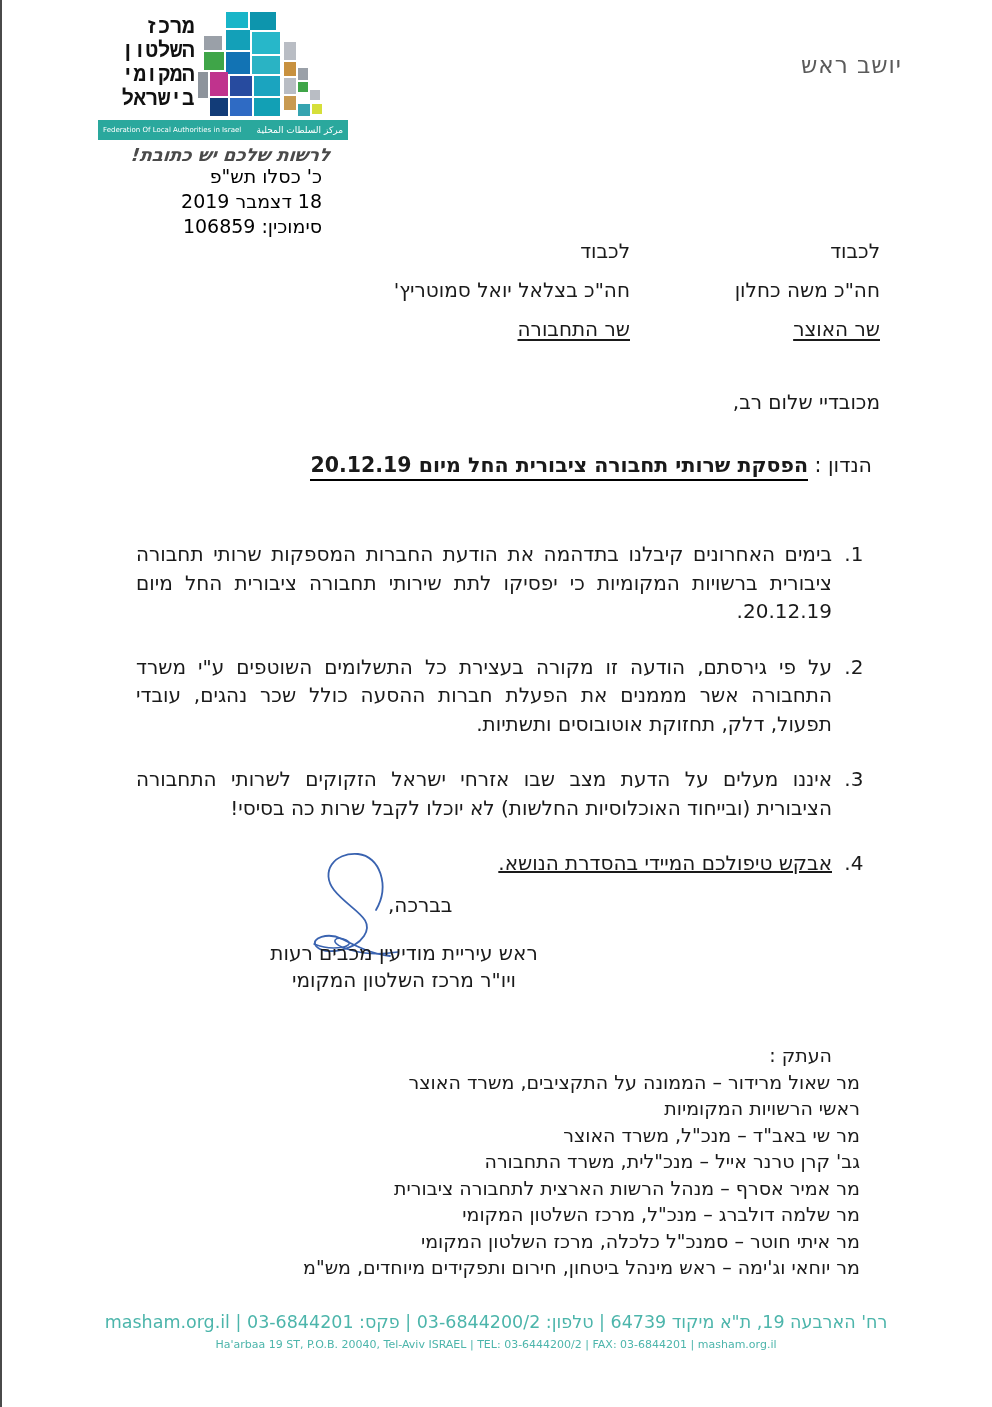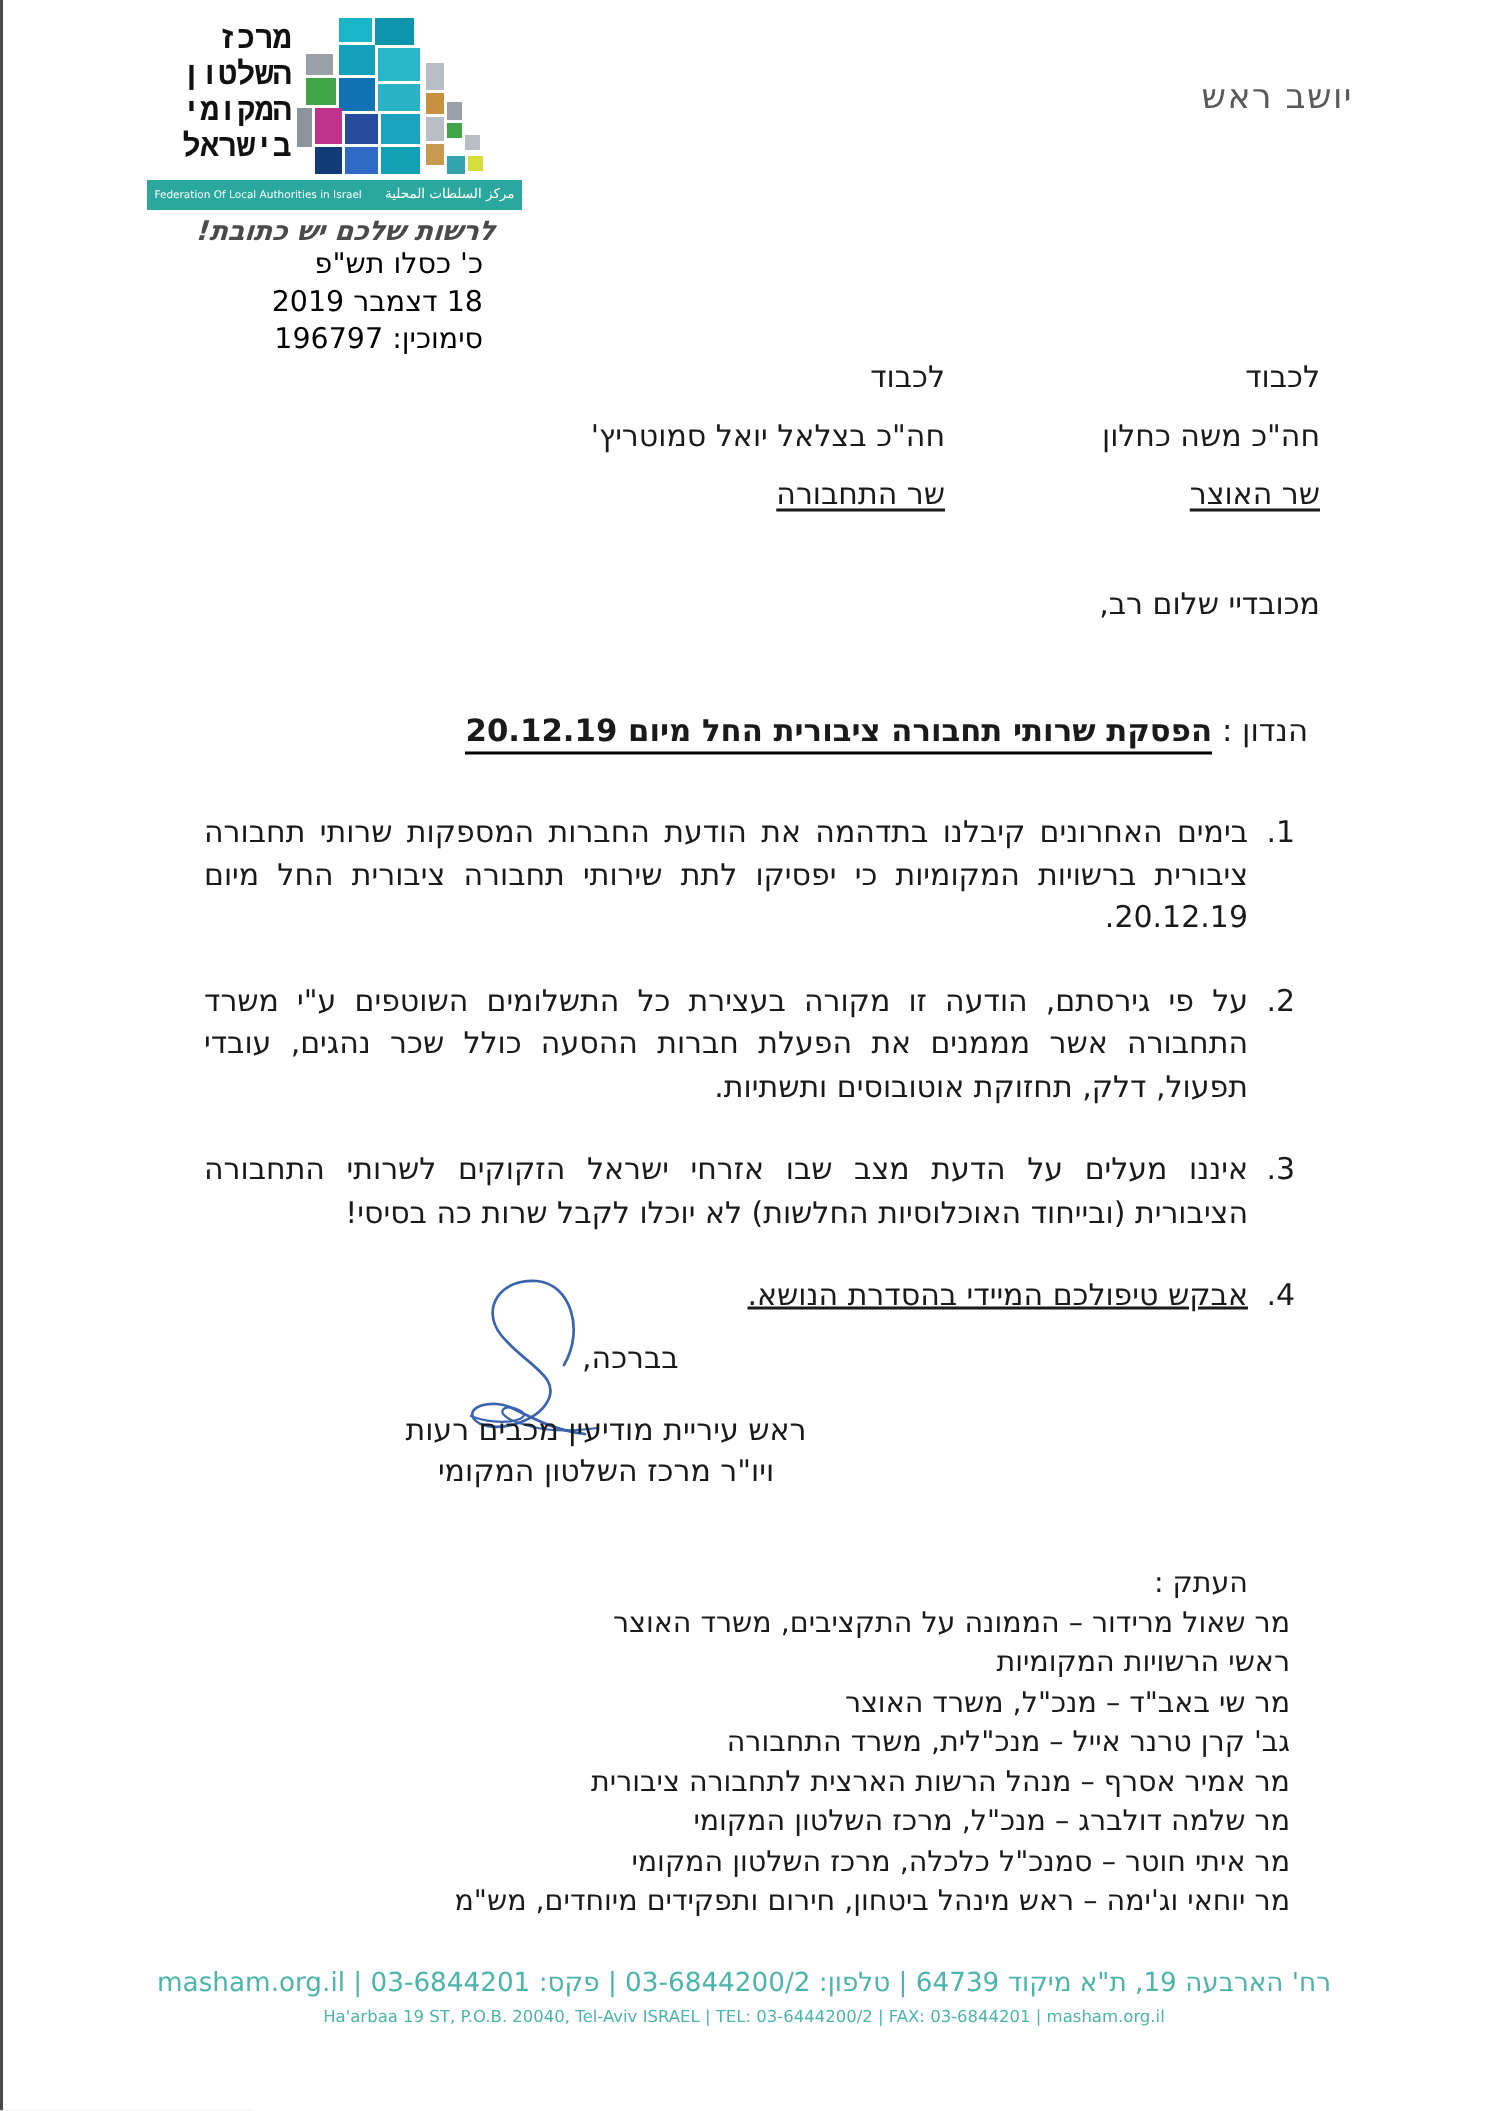--- a/index.html
+++ b/index.html
@@ -57,21 +57,21 @@
   
   .recipient{position:absolute;top:238px;direction:rtl;text-align:right;font-size:20px;line-height:26px;}
   .recipient .row{margin-bottom:13px;}
   .recipient-right{right:112px;width:190px;}
   .recipient-left{right:362px;width:250px;}
   .recipient .title{text-decoration:underline;text-underline-offset:3px;}
 
   
   .greeting{position:absolute;right:112px;top:390px;font-size:20px;}
   .subject{
-    position:absolute;right:120px;top:475px;width:660px;
+    position:absolute;right:120px;top:453px;width:660px;
     direction:rtl;text-align:right;font-size:20.5px;
   }
   .subject .label{font-weight:400;}
   .subject .text{
     font-weight:700;
     border-bottom:2px solid #000;padding-bottom:2px;
   }
 
   
   .body-list{
@@ -157,21 +157,21 @@
       <span class="ar">مركز السلطات المحلية</span>
       <span class="en">Federation Of Local Authorities in Israel</span>
     </div>
     <div class="logo-slogan">לרשות שלכם יש כתובת!</div>
   </div>
   <div class="chairman">יושב ראש</div>
 
   <div class="date-block">
     <div>כ' כסלו תש"פ</div>
     <div>18 דצמבר 2019</div>
-    <div>סימוכין: 196797</div>
+    <div>סימוכין: 106859</div>
   </div>
 
   <div class="recipient recipient-right">
     <div class="row">לכבוד</div>
     <div class="row">חה"כ משה כחלון</div>
     <div class="row title">שר האוצר</div>
   </div>
   <div class="recipient recipient-left">
     <div class="row">לכבוד</div>
     <div class="row">חה"כ בצלאל יואל סמוטריץ'</div>

